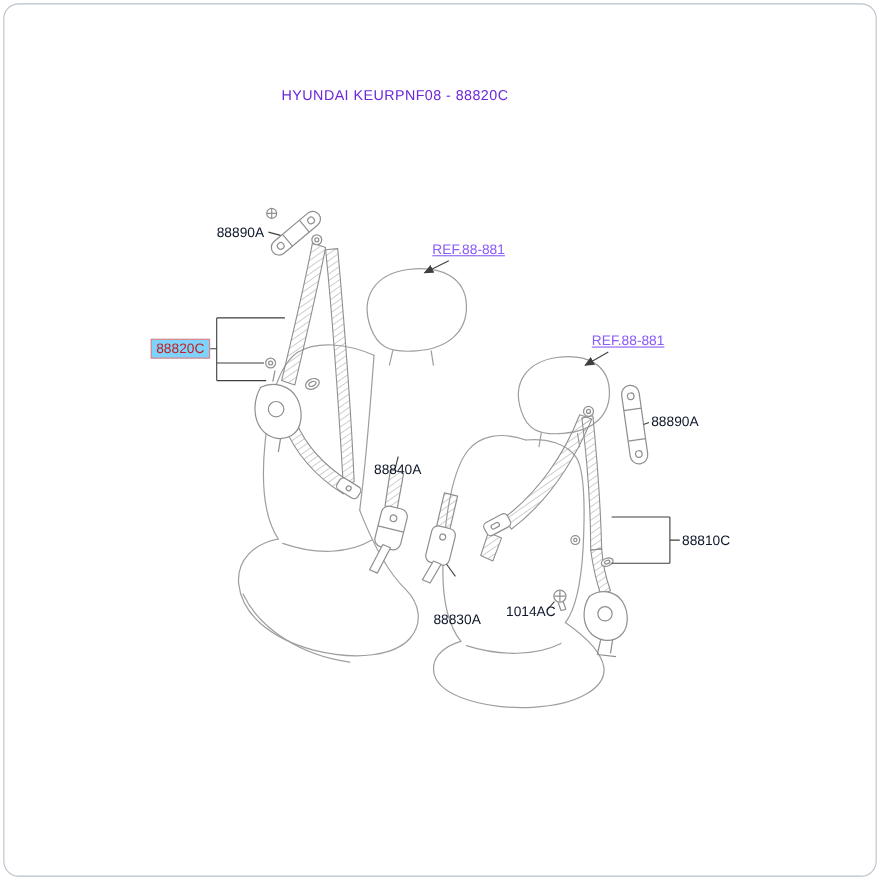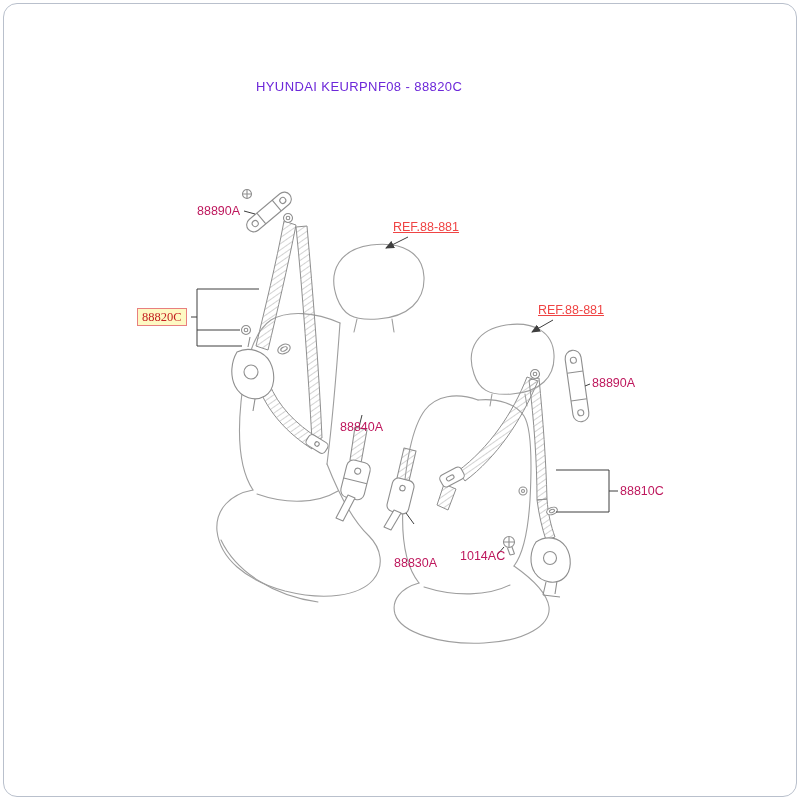--- a/index.html
+++ b/index.html
@@ -14,25 +14,25 @@
   .title{
     position:absolute;left:256px;top:51px;font-size:13px;color:#6d28d9;
     letter-spacing:0.4px;white-space:nowrap;margin-top:28px;
   }
   .diagram{position:absolute;inset:0;}
   svg{position:absolute;left:0;top:0;}
   .lbl{
     position:absolute;font-size:12.5px;white-space:nowrap;cursor:pointer;
     line-height:15px;
   }
-  .blue{color:#be185d;}
-  .ref{color:#ef4444;text-decoration:underline;}
+  .blue{color:#0f172a;}
+  .ref{color:#8b5cf6;text-decoration:underline;}
   .hl{
-    background:#fef9c3;color:#c42222;border:1px solid #e87f7f;
-    padding:0 4px;line-height:16px;font-family:Liberation Serif, serif;
+    background:#7dd3fc;color:#c42222;border:1px solid #e87f7f;
+    padding:0 4px;line-height:16px;
   }
 </style>
 </head>
 <body>
 
 <div class="frame"></div>
 
 <div class="title">HYUNDAI KEURPNF08 - 88820C</div>
 
 <div class="diagram">

